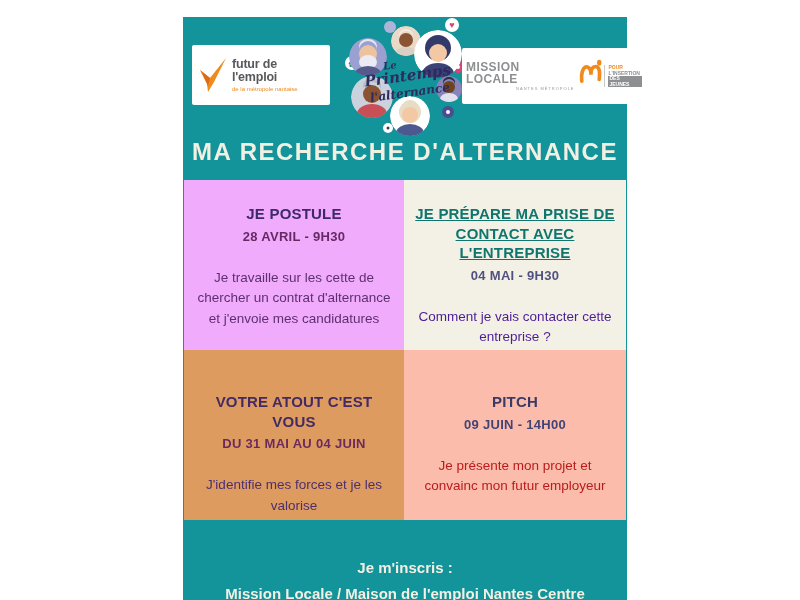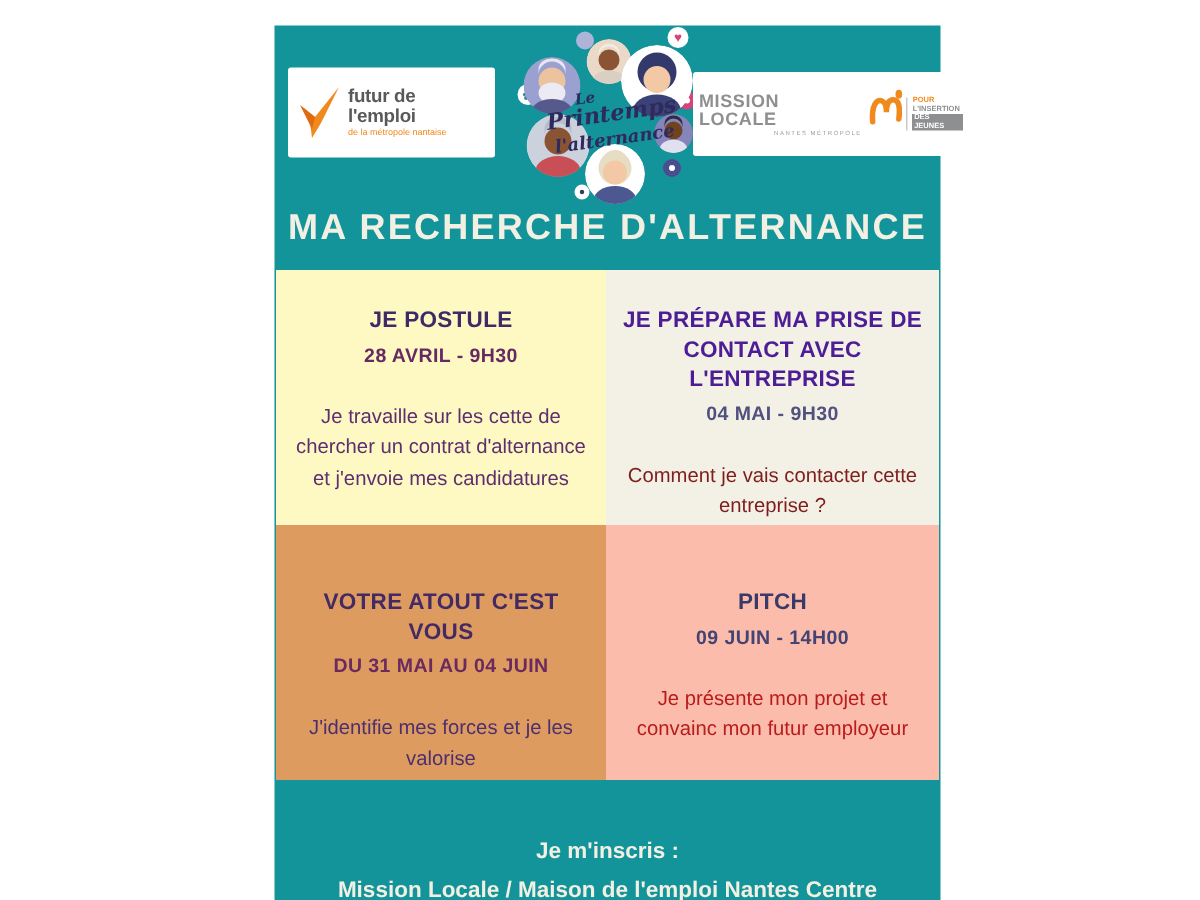--- a/index.html
+++ b/index.html
@@ -175,30 +175,30 @@
       <span class="tag1">POUR</span>
       <span class="tag2">L'INSERTION</span>
       <span class="tag3">DES JEUNES</span>
     </div>
   </div>
 
   <div class="title" style="color: rgb(242, 239, 227);">MA RECHERCHE D'ALTERNANCE</div>
 
   <div class="grid">
 
-    <div class="quad" style="background-color: #fef9c3;">
+    <div class="quad" style="background-color: #f0abfc;">
       <p class="q-title" style="color: rgb(61, 42, 103);">JE POSTULE</p>
       <div class="q-date" style="color: rgb(101, 42, 98);">28 AVRIL - 9H30</div>
       <p class="q-body" style="color: rgb(94, 47, 110);">Je travaille sur les cette de chercher un contrat d'alternance et j'envoie mes candidatures</p>
     </div>
 
     <div class="quad" style="background-color: rgb(243, 240, 229);">
-      <p class="q-title" style="color: #4c1d95;">JE PRÉPARE MA PRISE DE CONTACT AVEC L'ENTREPRISE</p>
+      <p class="q-title" style="color: #0f766e; text-decoration: underline;">JE PRÉPARE MA PRISE DE CONTACT AVEC L'ENTREPRISE</p>
       <div class="q-date" style="color: rgb(80, 81, 127);">04 MAI - 9H30</div>
-      <p class="q-body" style="color: #7f1d1d;">Comment je vais contacter cette entreprise ?</p>
+      <p class="q-body" style="color: #4c1d95;">Comment je vais contacter cette entreprise ?</p>
       <p class="q-body second" style="color: rgb(46, 138, 146);">De quels outils je vais avoir besoin pour les convaincre ?</p>
     </div>
 
     <div class="quad bottom" style="background-color: rgb(222, 155, 96);">
       <p class="q-title" style="color: rgb(67, 42, 99);">VOTRE ATOUT C'EST VOUS</p>
       <div class="q-date" style="color: rgb(107, 42, 94);">DU 31 MAI AU 04 JUIN</div>
       <p class="q-body" style="color: rgb(76, 47, 109);">J'identifie mes forces et je les valorise</p>
     </div>
 
     <div class="quad bottom" style="background-color: rgb(252, 188, 171);">

